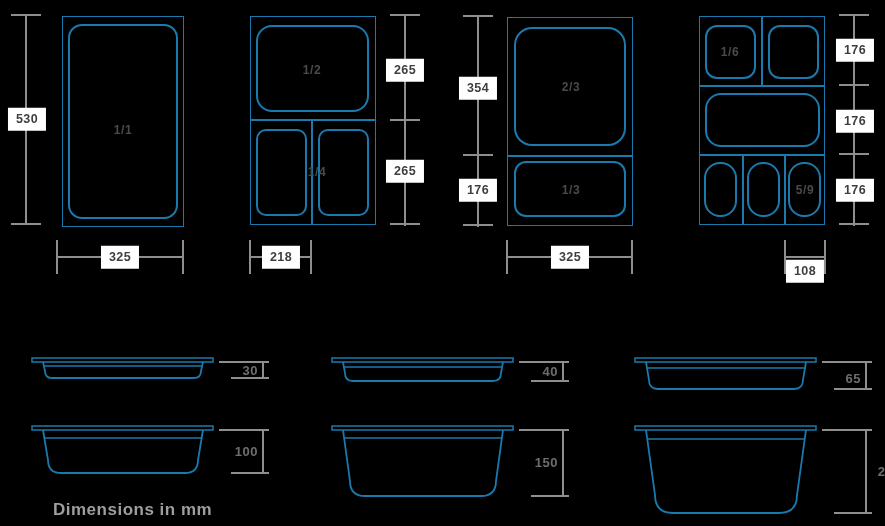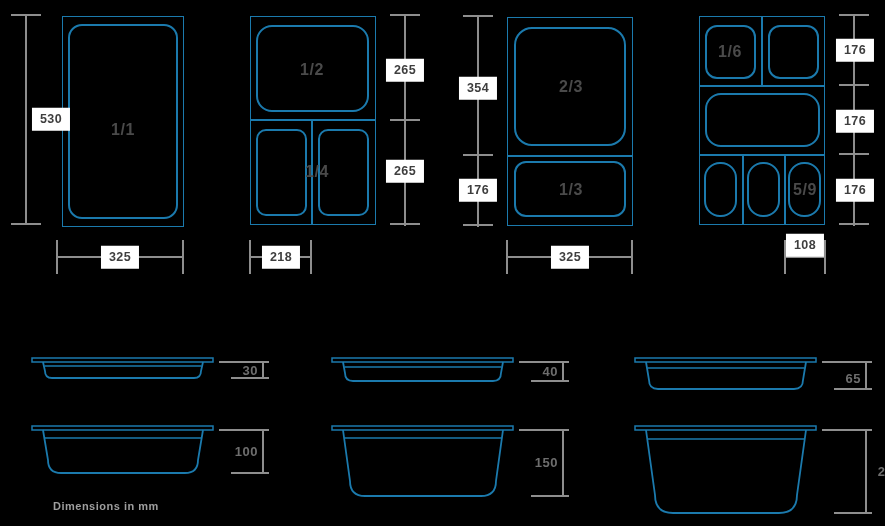--- a/index.html
+++ b/index.html
@@ -16,44 +16,44 @@
   .stage{position:relative;width:885px;height:526px;background:var(--background);overflow:hidden;
          font-family:"Liberation Sans",sans-serif;}
   .vline{position:absolute;width:2px;background:var(--dim-gray);}
   .hline{position:absolute;height:2px;background:var(--dim-gray);}
   .tickh{position:absolute;width:30px;height:2px;background:var(--dim-gray);}
   .tickv{position:absolute;width:2px;height:34px;background:var(--dim-gray);}
   .bdivh{position:absolute;height:2px;background:var(--line-blue);}
   .bdivv{position:absolute;width:2px;background:var(--line-blue);}
   .pan-outer{position:absolute;border:1.5px solid var(--line-blue);box-sizing:border-box;}
   .pan-inner{position:absolute;border:2px solid var(--line-blue);box-sizing:border-box;}
-  .pan-label{position:absolute;transform:translate(-50%,-50%);font-weight:700;font-size:16px;
+  .pan-label{position:absolute;transform:translate(-50%,-50%);font-weight:700;font-size:12px;
              line-height:1;color:var(--pan-label-text);letter-spacing:.6px;white-space:nowrap;text-align:center;}
   .dim-box{position:absolute;transform:translate(-50%,-50%);background:var(--label-box-bg);
            color:var(--label-box-text);font-weight:700;font-size:12.5px;line-height:1;
            padding:5px 8px;letter-spacing:.4px;white-space:nowrap;}
   .depth-label{position:absolute;transform:translate(-100%,-50%);font-weight:700;font-size:13px;
                line-height:1;color:var(--depth-label-text);letter-spacing:.5px;white-space:nowrap;}
-  .footer{position:absolute;font-weight:700;font-size:11px;line-height:1;color:var(--footer-text);
+  .footer{position:absolute;font-weight:700;font-size:17px;line-height:1;color:var(--footer-text);
           letter-spacing:.5px;white-space:nowrap;}
   svg.profile{position:absolute;overflow:visible;}
   svg.profile rect, svg.profile path, svg.profile line{stroke:var(--line-blue);fill:none;}
 </style>
 </head>
 <body>
 
 <div class="stage">
 
   <div class="pan-outer" style="left:62px;top:16px;width:122px;height:211px;"></div>
   <div class="pan-inner" style="left:68px;top:24px;width:110px;height:195px;border-radius:14px;"></div>
   <div class="pan-label" style="left:123px;top:130px;">1/1</div>
   <div class="vline" style="left:25px;top:15px;height:210px;"></div>
   <div class="tickh" style="left:11px;top:14px;"></div>
   <div class="tickh" style="left:11px;top:223px;"></div>
-  <div class="dim-box" style="left:27px;top:119px;margin-left:24px;">530</div>
+  <div class="dim-box" style="left:27px;top:119px;">530</div>
   <div class="hline" style="left:57px;top:256px;width:126px;"></div>
   <div class="tickv" style="left:56px;top:240px;"></div>
   <div class="tickv" style="left:182px;top:240px;"></div>
   <div class="dim-box" style="left:120px;top:257px;">325</div>
 
   <div class="pan-outer" style="left:250px;top:16px;width:126px;height:209px;"></div>
   <div class="bdivh" style="left:250px;top:119px;width:126px;"></div>
   <div class="bdivv" style="left:311px;top:120px;height:105px;"></div>
   <div class="pan-inner" style="left:256px;top:25px;width:113px;height:87px;border-radius:16px;"></div>
   <div class="pan-inner" style="left:256px;top:129px;width:51px;height:87px;border-radius:10px;"></div>
@@ -106,21 +106,21 @@
   <div class="tickh" style="left:839px;top:14px;"></div>
   <div class="tickh" style="left:839px;top:84px;"></div>
   <div class="tickh" style="left:839px;top:153px;"></div>
   <div class="tickh" style="left:839px;top:223px;"></div>
   <div class="dim-box" style="left:855px;top:50px;">176</div>
   <div class="dim-box" style="left:855px;top:121px;">176</div>
   <div class="dim-box" style="left:855px;top:190px;">176</div>
   <div class="hline" style="left:785px;top:256px;width:41px;"></div>
   <div class="tickv" style="left:784px;top:240px;"></div>
   <div class="tickv" style="left:824px;top:240px;"></div>
-  <div class="dim-box" style="left:805px;top:245px;">108</div>
+  <div class="dim-box" style="left:805px;top:271px;">108</div>
 
   <svg class="profile" style="left:31px;top:357px;" width="184" height="24" viewBox="0 0 184 24">
     <rect x="1" y="1" width="181" height="4" stroke-width="1.5"></rect>
     <path d="M12 5 L14 14 Q14 21 21 21 L163 21 Q170 21 170 14 L172 5" stroke-width="1.8"></path>
     <line x1="13.5" y1="9" x2="170.5" y2="9" stroke-width="1.5"></line>
   </svg>
   <div class="hline" style="left:219px;top:361px;width:50px;"></div>
   <div class="hline" style="left:231px;top:377px;width:38px;"></div>
   <div class="vline" style="left:262px;top:361px;height:18px;"></div>
   <div class="depth-label" style="left:258px;top:370px;">30</div>

